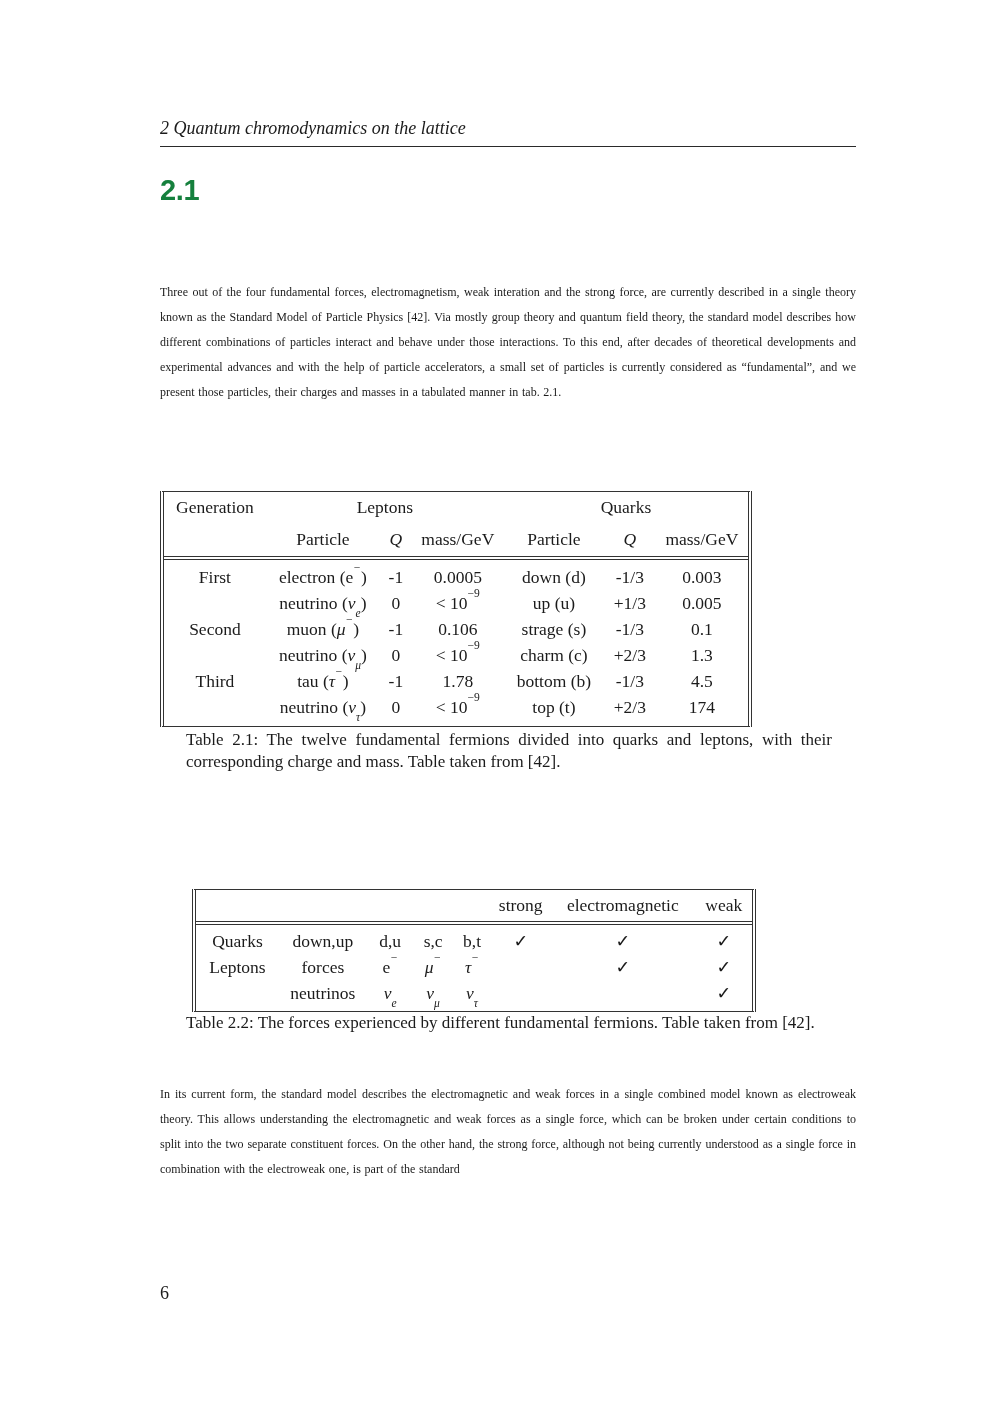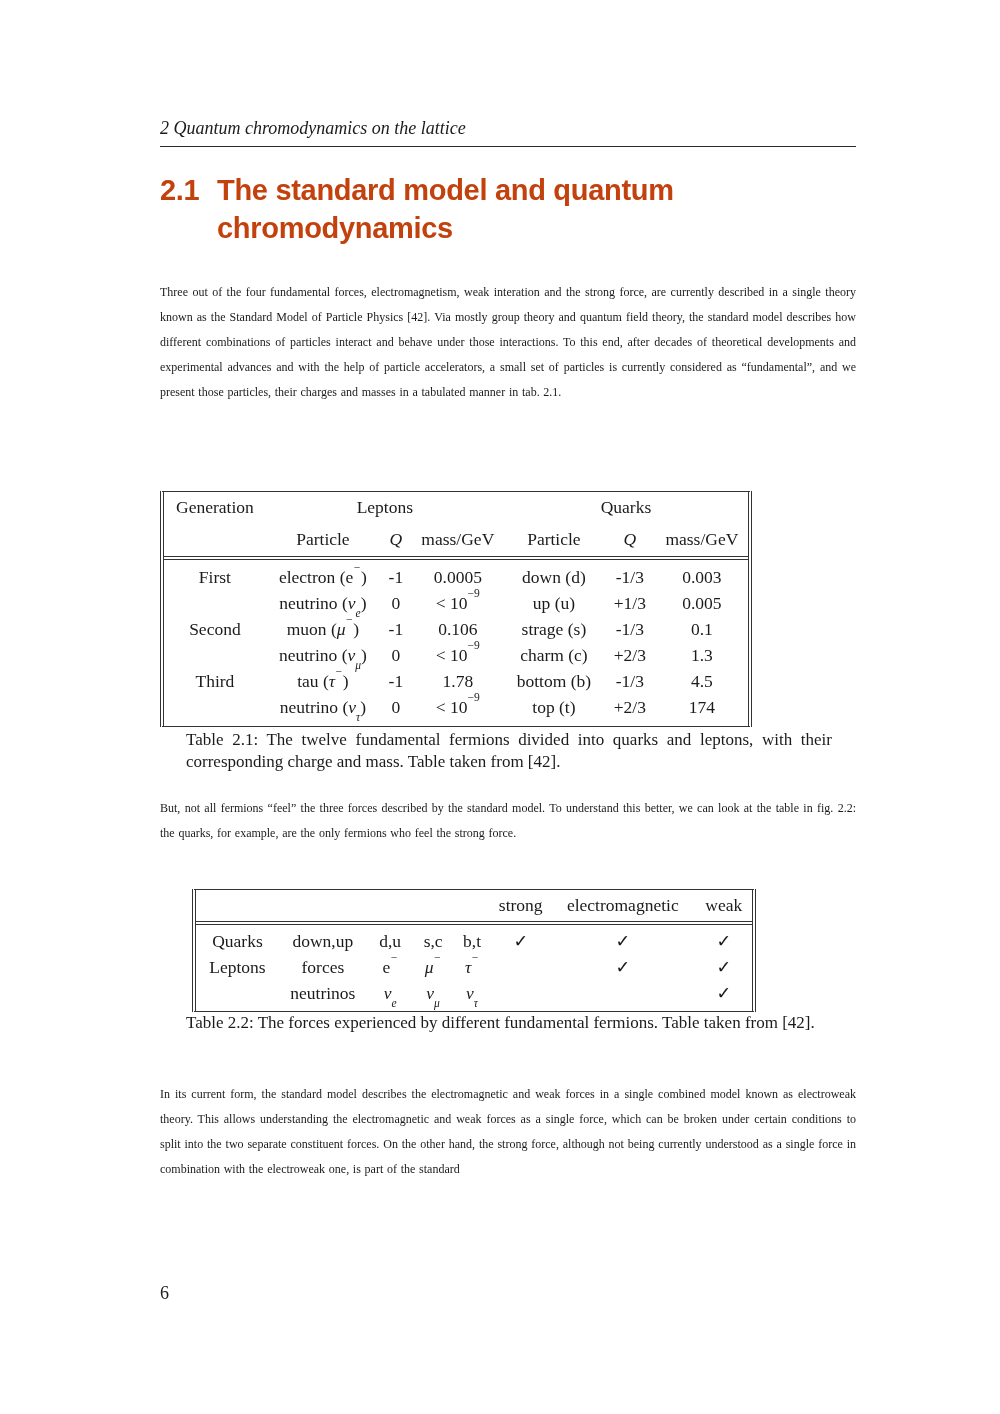--- a/index.html
+++ b/index.html
@@ -26,21 +26,21 @@
 
   
   .section-heading {
     top: 171px;
     display: flex;
     font-family: "Liberation Sans", sans-serif;
     font-weight: 700;
     font-size: 29px;
     line-height: 38px;
     letter-spacing: -0.3px;
-    color: #c2410c;
+    color: #15803d;
   }
   .section-heading .num { width: 57px; flex: none; }
   .section-heading .ttl { max-width: 500px; }
 
   
   .para {
     font-size: 12px;
     line-height: 25px;
     text-align: justify;
     word-spacing: 0.06em;
@@ -102,21 +102,20 @@
 </style>
 </head>
 <body>
 
 <div class="page">
 
   <div class="blk running-header">2 Quantum chromodynamics on the lattice</div>
 
   <div class="blk section-heading">
     <span class="num">2.1</span>
-    <span class="ttl">The standard model and quantum chromodynamics</span>
   </div>
 
   <div class="blk para p1">Three out of the four fundamental forces, electromagnetism, weak interation and the strong force, are currently described in a single theory known as the Standard Model of Particle Physics [42]. Via mostly group theory and quantum field theory, the standard model describes how different combinations of particles interact and behave under those interactions. To this end, after decades of theoretical developments and experimental advances and with the help of particle accelerators, a small set of particles is currently considered as “fundamental”, and we present those particles, their charges and masses in a tabulated manner in tab. 2.1.</div>
 
   <table class="blk t1">
     <colgroup>
       <col style="width:120px">
         <col style="width:135px">
         <col style="width:42px">
         <col style="width:105px">
@@ -192,21 +191,20 @@
         <td class="pcell"><span>&lt; 10</span><sup class="rm">−9</sup></td>
         <td>top (t)</td>
         <td>+2/3</td>
         <td>174</td>
       </tr>
     </tbody>
   </table>
 
   <div class="blk caption cap1">Table 2.1: The twelve fundamental fermions divided into quarks and leptons, with their corresponding charge and mass. Table taken from [42].</div>
 
-  <div class="blk para p2">But, not all fermions “feel” the three forces described by the standard model. To understand this better, we can look at the table in fig. 2.2: the quarks, for example, are the only fermions who feel the strong force.</div>
 
   <div class="blk t2wrap">
     <table class="t2">
       <colgroup>
         <col style="width:92px">
           <col style="width:95px">
           <col style="width:55px">
           <col style="width:45px">
         <col style="width:45px">
           <col style="width:62px">

